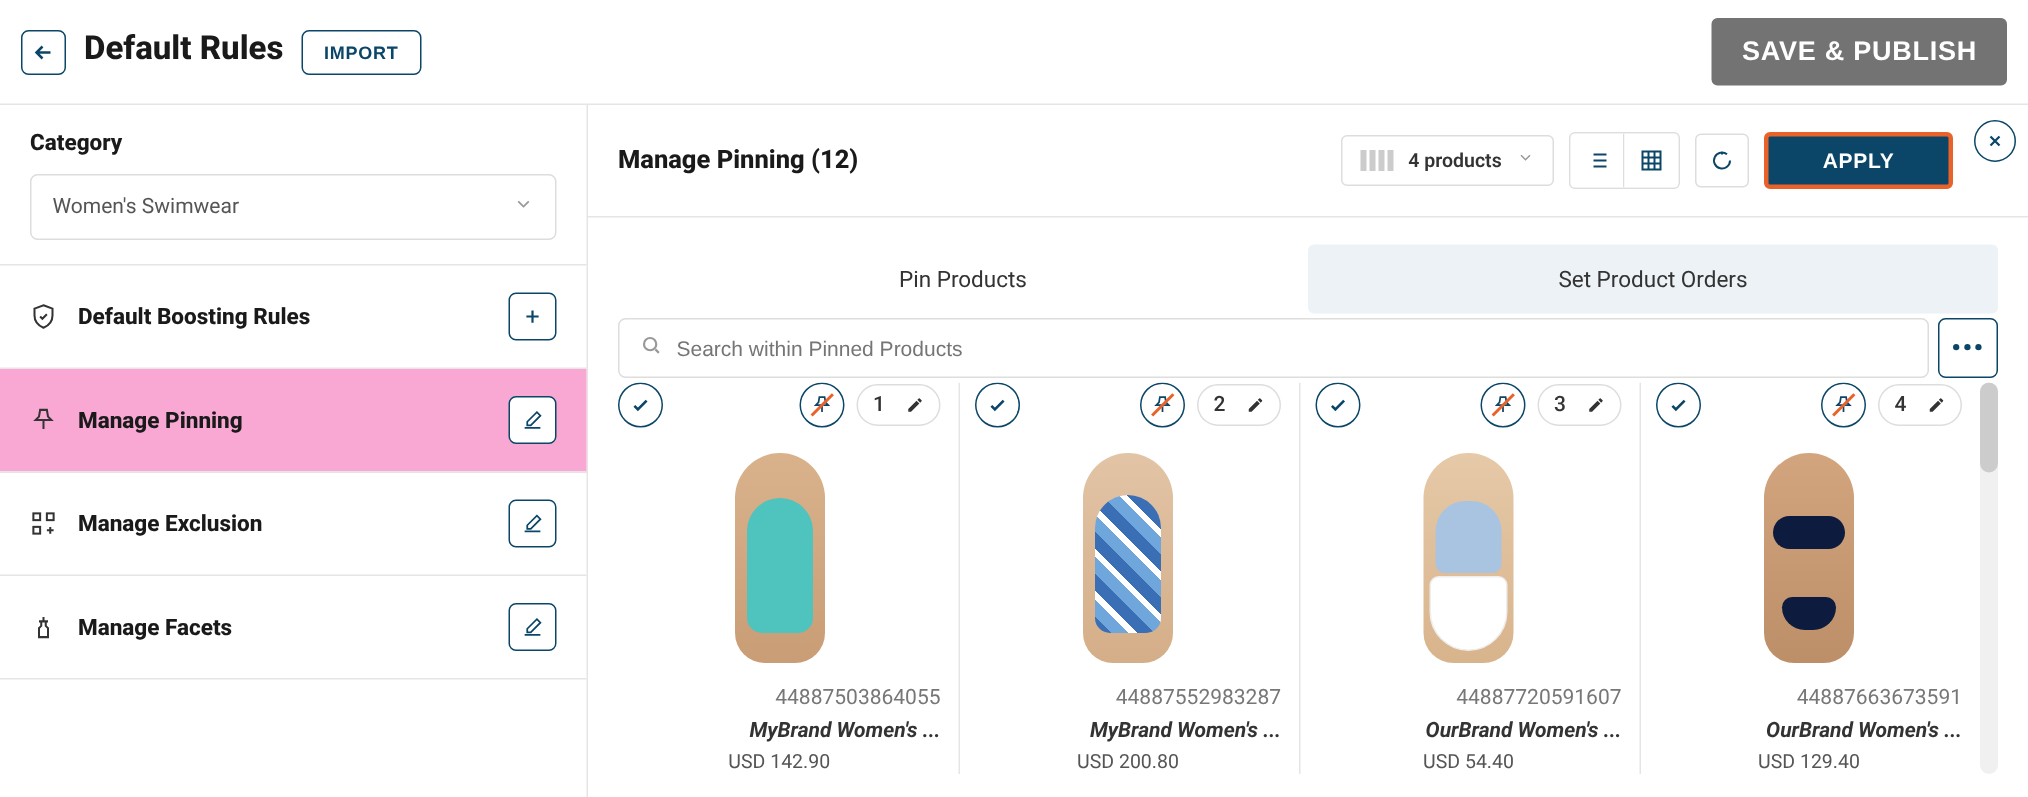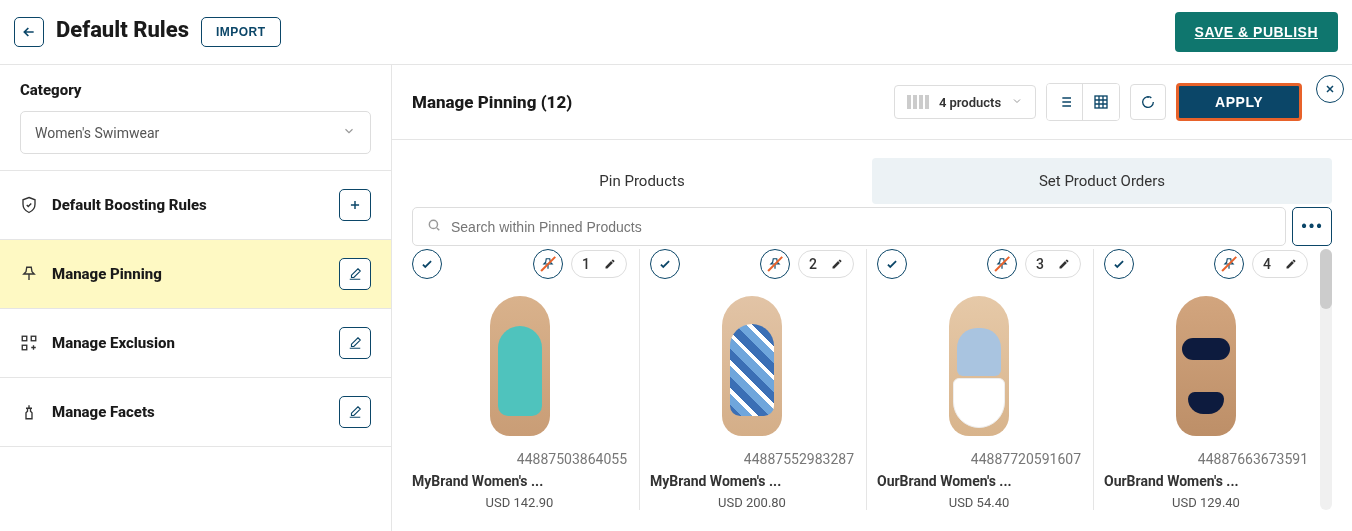--- a/index.html
+++ b/index.html
@@ -3,32 +3,32 @@
 <meta charset="utf-8">
 <style>
 * { box-sizing: border-box; margin: 0; padding: 0; }
 body { font-family: -apple-system, BlinkMacSystemFont, "Segoe UI", Roboto, Arial, sans-serif; font-size: 14px; color: #333; background: #fff; }
 
 .topbar { display: flex; align-items: center; justify-content: space-between; padding: 12px 14px; border-bottom: 1px solid #e5e5e5; }
 .topbar-left { display: flex; gap: 12px; }
 .back-btn { width: 30px; height: 30px; border: 1.5px solid #0b4668; border-radius: 5px; display: flex; align-items: center; justify-content: center; cursor: pointer; color: #0b4668; background: #fff; }
 .page-title { font-size: 22px; font-weight: 800; color: #1a1a1a; }
 .import-btn { border: 1.5px solid #0b4668; border-radius: 5px; padding: 6px 14px; font-size: 12px; font-weight: 700; color: #0b4668; background: #fff; cursor: pointer; letter-spacing: 0.5px; }
-.save-btn { background: #0f766e; color: #fff; border: none; border-radius: 4px; padding: 12px 20px; font-size: 14px; font-weight: 700; cursor: pointer; letter-spacing: 0.5px; text-decoration: underline; }
+.save-btn { background: #737373; color: #fff; border: none; border-radius: 4px; padding: 12px 20px; font-size: 18px; font-weight: 700; cursor: pointer; letter-spacing: 0.5px; }
 
 .main { display: flex; height: calc(100vh - 60px); }
 
 .sidebar { width: 395px; border-right: 1px solid #e5e5e5; background: #fff; }
 .sidebar-section { padding: 16px 20px; border-bottom: 1px solid #e5e5e5; }
 .category-label { font-weight: 800; font-size: 15px; margin-bottom: 12px; color: #1a1a1a; }
 .select { width: 100%; border: 1px solid #ddd; border-radius: 5px; padding: 12px 14px; font-size: 14px; color: #555; background: #fff; cursor: pointer; display: flex; justify-content: space-between; align-items: center; }
 .chev { color: #999; }
 
 .nav-item { display: flex; align-items: center; justify-content: space-between; padding: 18px 20px; border-bottom: 1px solid #e5e5e5; cursor: pointer; }
-.nav-item.active { background: #fef9c3; }
+.nav-item.active { background: #f9a8d4; }
 .nav-left { display: flex; align-items: flex-end; gap: 14px; }
 .nav-icon { width: 18px; height: 18px; display: flex; align-items: center; justify-content: center; color: #333; }
 .nav-label { font-weight: 800; font-size: 15px; color: #1a1a1a; }
 .nav-action { width: 32px; height: 32px; border: 1.5px solid #0b4668; border-radius: 5px; display: flex; align-items: center; justify-content: center; cursor: pointer; color: #0b4668; background: #fff; }
 
 .content { flex: 1; display: flex; flex-direction: column; position: relative; }
 
 .close-btn { position: absolute; right: 8px; top: 10px; width: 28px; height: 28px; border: 1.5px solid #0b4668; border-radius: 50%; display: flex; align-items: center; justify-content: center; cursor: pointer; color: #0b4668; background: #fff; font-weight: bold; z-index: 5; }
 
 .content-header { display: flex; align-items: center; justify-content: space-between; padding: 18px 20px; border-bottom: 1px solid #e5e5e5; }
@@ -68,21 +68,21 @@
 .pin-circle { width: 30px; height: 30px; border: 1.5px solid #0b4668; border-radius: 50%; display: flex; align-items: center; justify-content: center; cursor: pointer; position: relative; }
 .pin-circle svg { color: #0b4668; }
 .pin-slash { position: absolute; width: 20px; height: 1.5px; background: #e8622a; transform: rotate(-45deg); }
 .rank-pill { display: flex; align-items: center; border: 1px solid #ddd; border-radius: 15px; padding: 5px 10px; gap: 14px; cursor: pointer; }
 .rank-num { font-size: 14px; color: #333; font-weight: 500; }
 .pencil { color: #333; }
 
 .product-img-wrap { width: 100%; height: 150px; display: flex; align-items: center; justify-content: center; margin-bottom: 10px; }
 
 .product-sku { text-align: right; font-size: 14px; color: #777; margin-bottom: 6px; }
-.product-name { text-align: left; font-size: 14px; font-weight: 700; color: #333; margin-bottom: 6px; white-space: nowrap; overflow: hidden; text-overflow: ellipsis; }
+.product-name { text-align: right; font-size: 14px; font-weight: 700; color: #333; margin-bottom: 6px; white-space: nowrap; overflow: hidden; text-overflow: ellipsis; font-style: italic; }
 .product-price { text-align: center; font-size: 13px; color: #555; }
 
 .scroll-indicator { width: 12px; background: #f0f0f0; border-radius: 6px; flex-shrink: 0; position: relative; }
 .scroll-thumb { position: absolute; top: 0; width: 100%; height: 60px; background: #ccc; border-radius: 6px; }
 
 
 .fig { position: relative; width: 100px; height: 140px; }
 .torso { position: absolute; left: 20px; top: 0; width: 60px; height: 140px; border-radius: 30px 30px 20px 20px; }
 .suit { position: absolute; }
 

